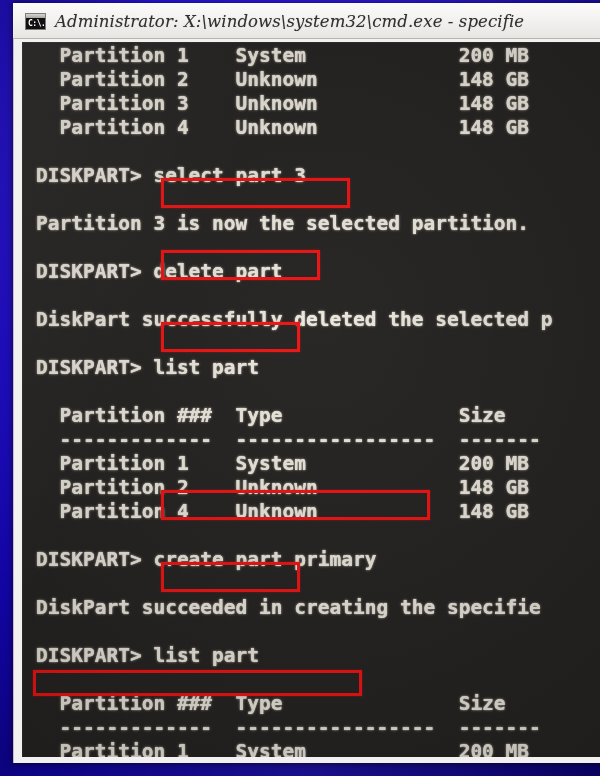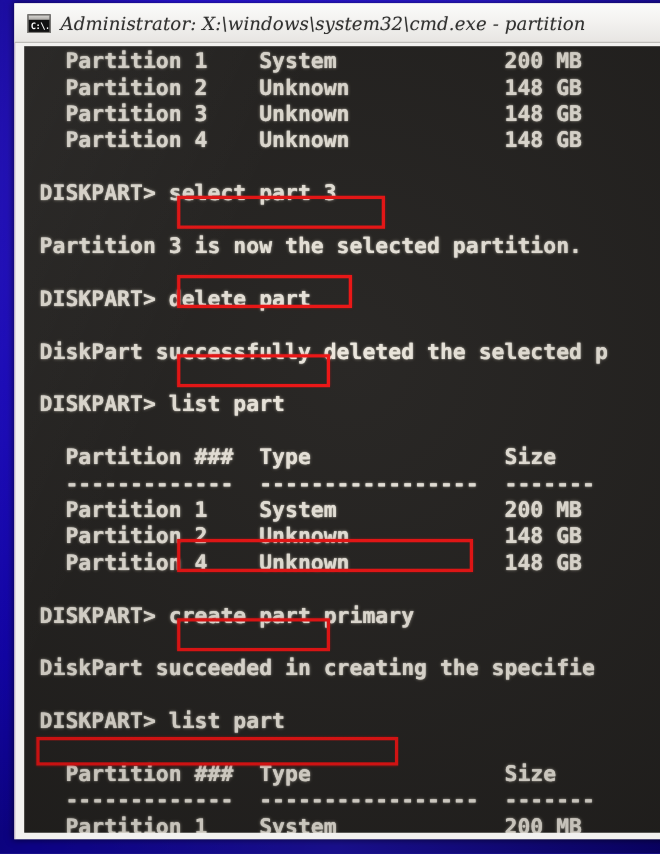--- a/index.html
+++ b/index.html
@@ -121,21 +121,21 @@
 
 <div id="desktop"></div>
 
 <div id="window">
 
   <div id="titlebar">
     <span class="cmd-icon">
       <span class="bar"></span>
       <span class="prompt">C:\.</span>
     </span>
-    <span id="title-text">Administrator: X:\windows\system32\cmd.exe - partition</span>
+    <span id="title-text">Administrator: X:\windows\system32\cmd.exe - specifie</span>
   </div>
 
   <div id="console">
     <div id="lines">
         <div class="line">  Partition 1    System             200 MB</div>
         <div class="line">  Partition 2    Unknown            148 GB</div>
         <div class="line">  Partition 3    Unknown            148 GB</div>
         <div class="line">  Partition 4    Unknown            148 GB</div>
         <div class="line blank"> </div>
         <div class="line">DISKPART&gt; select part 3</div>

